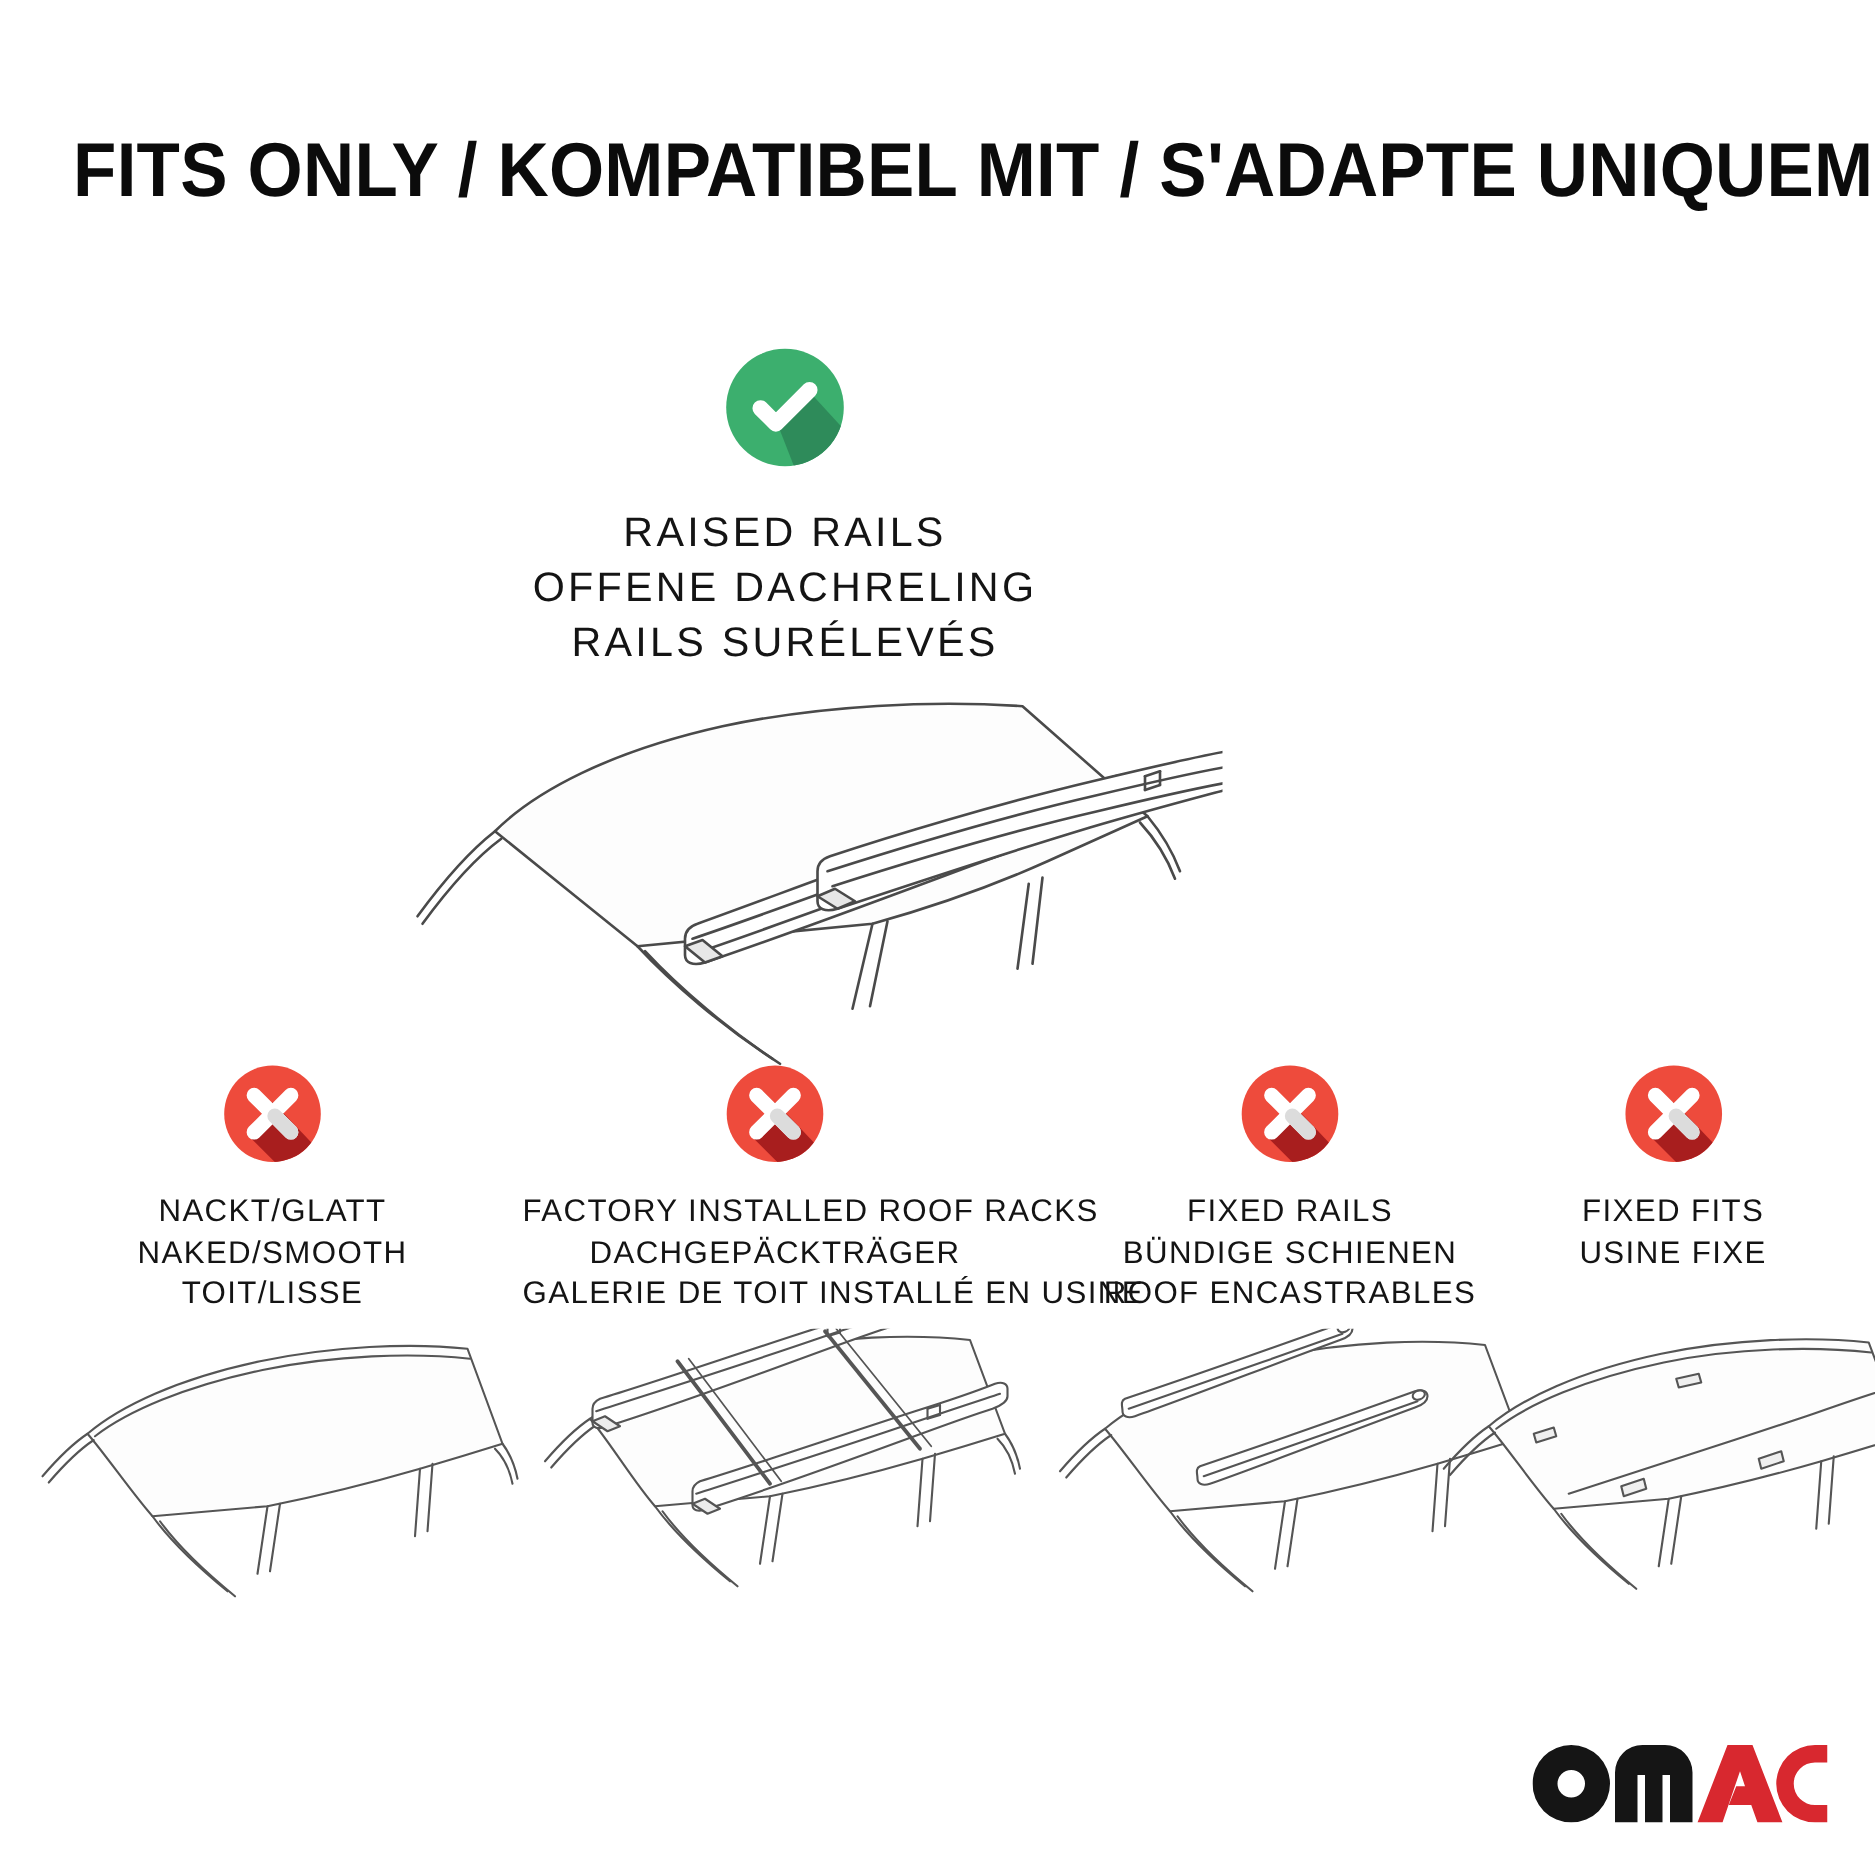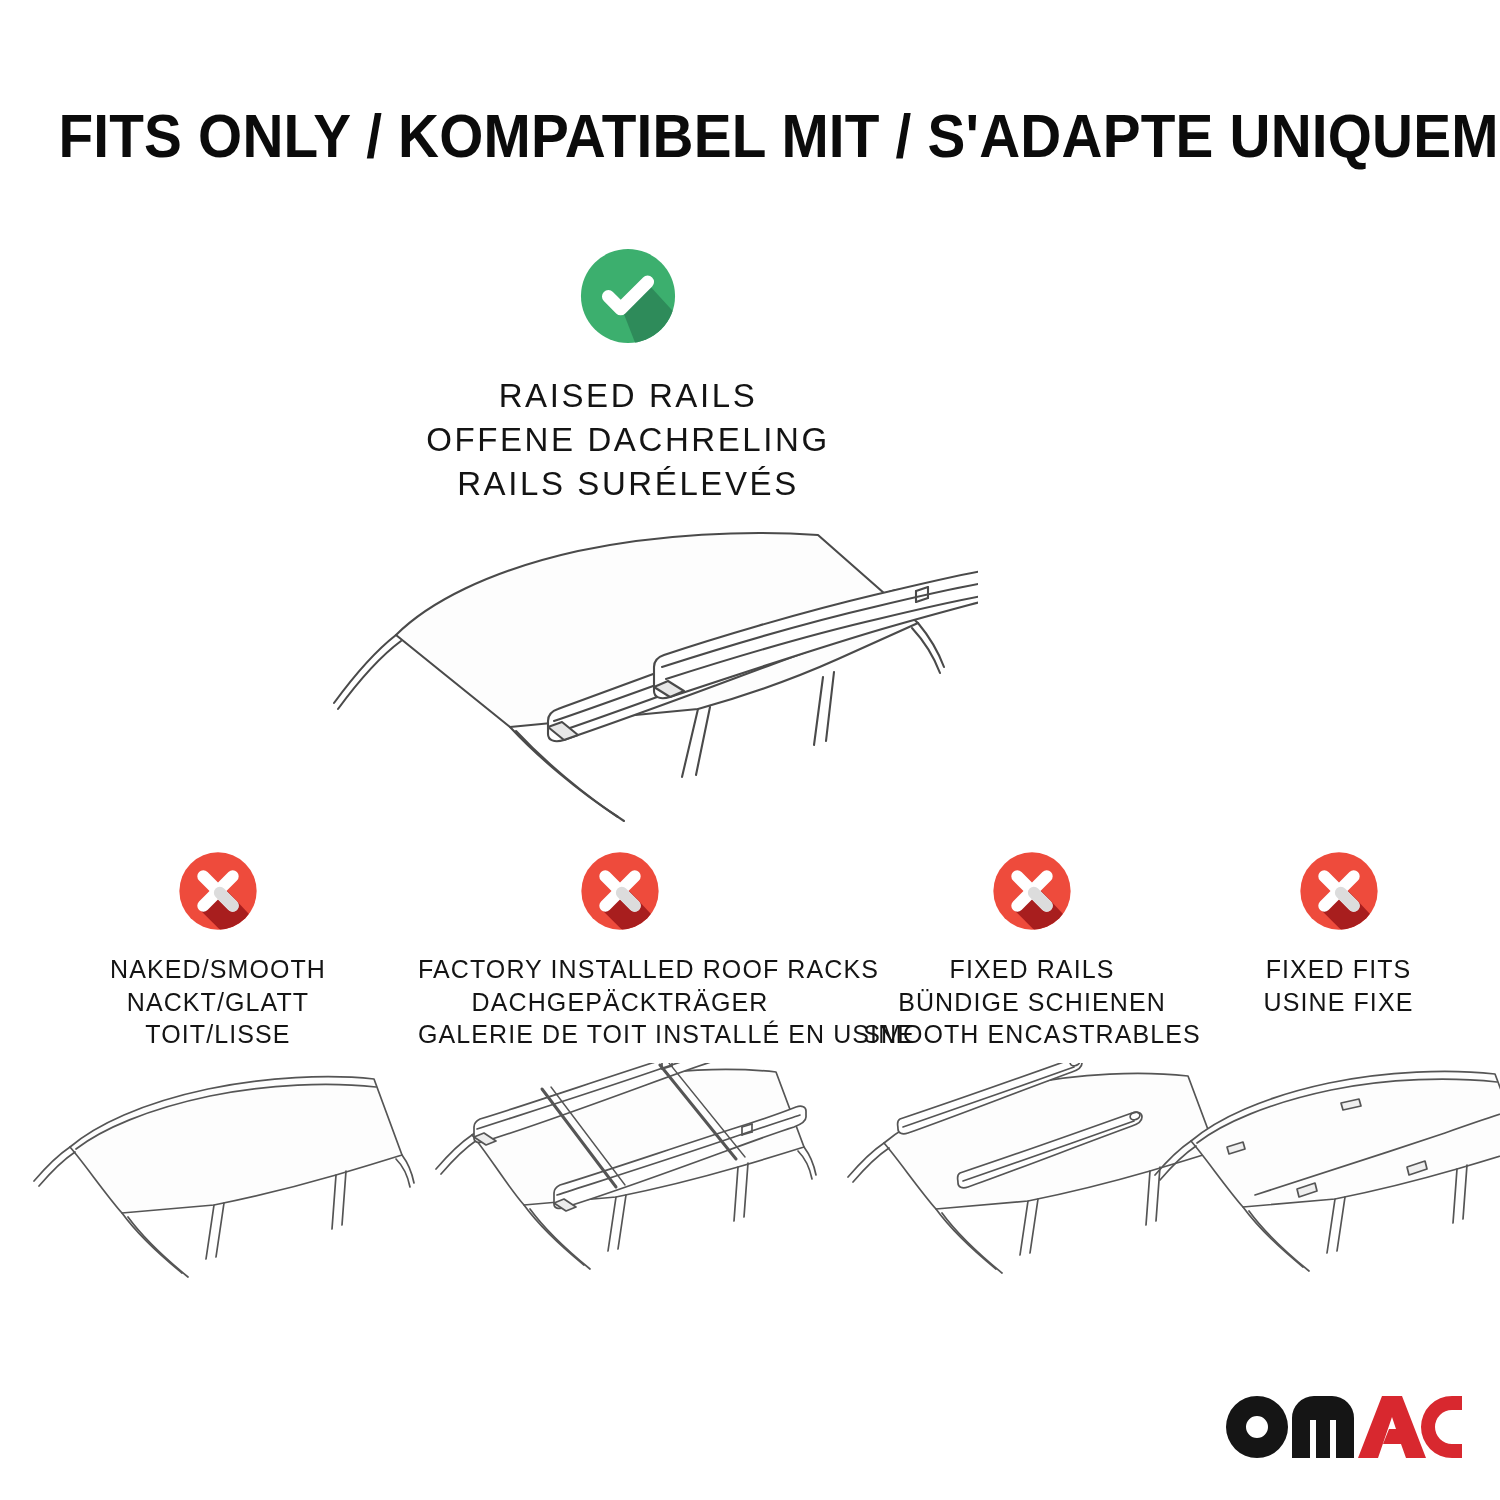--- a/index.html
+++ b/index.html
@@ -33,21 +33,21 @@
     letter-spacing: 0.2px;
     color: #0b0b0b;
     transform: scaleX(0.93);
     transform-origin: center center;
     white-space: nowrap;
   }
 
   
   .hero {
     position: absolute;
-    top: 240px;
+    top: 270px;
     left: 0;
     width: 1256px;
     text-align: center;
   }
   .badge {
     width: 112px;
     height: 112px;
     margin: 0 auto;
     position: relative;
   }
@@ -230,22 +230,22 @@
           <path d="M50 40 L62 52 L96 88 L96 96 L56 96 L30 70 Z" fill="#A81E1E"></path>
         </g>
         <g stroke-linecap="round">
           <line x1="34" y1="34" x2="66" y2="66" stroke="#ffffff" stroke-width="13"></line>
           <line x1="66" y1="34" x2="34" y2="66" stroke="#ffffff" stroke-width="13"></line>
           <line x1="52" y1="52" x2="66" y2="66" stroke="#dcdcdc" stroke-width="13"></line>
         </g>
       </svg>
     </div>
     <div class="cell-caption">
+      <div>NACKT/GLATT</div>
       <div>NAKED/SMOOTH</div>
-      <div>NACKT/GLATT</div>
       <div>TOIT/LISSE</div>
     </div>
     <div class="cell-art">
       <svg viewBox="0 0 400 230" aria-hidden="true">
         <g fill="none" stroke="#555555" stroke-width="1.7" stroke-linejoin="round" stroke-linecap="round">
           <path d="M52 84 C78 62 124 40 190 26 C248 14 310 11 356 16 L384 92
                    C384 92 352 102 318 112 C280 123 236 134 196 142 L104 150
                    C88 132 66 100 52 84 Z" fill="#fdfdfd"></path>
           <path d="M52 84 C40 92 28 104 16 118"></path>
           <path d="M57 89 C45 97 33 109 21 123"></path>
@@ -352,21 +352,21 @@
         <g stroke-linecap="round">
           <line x1="34" y1="34" x2="66" y2="66" stroke="#ffffff" stroke-width="13"></line>
           <line x1="66" y1="34" x2="34" y2="66" stroke="#ffffff" stroke-width="13"></line>
           <line x1="52" y1="52" x2="66" y2="66" stroke="#dcdcdc" stroke-width="13"></line>
         </g>
       </svg>
     </div>
     <div class="cell-caption">
       <div>FIXED RAILS</div>
       <div>BÜNDIGE SCHIENEN</div>
-      <div>SMOOTH ENCASTRABLES</div>
+      <div>ROOF ENCASTRABLES</div>
     </div>
     <div class="cell-art">
       <svg viewBox="0 0 400 230" aria-hidden="true">
         <g fill="none" stroke="#555555" stroke-width="1.7" stroke-linejoin="round" stroke-linecap="round">
           <path d="M52 80 C78 58 124 36 190 22 C248 10 310 8 356 13 L384 88
                    C384 88 352 98 318 108 C280 119 236 130 196 138 L104 146
                    C88 128 66 96 52 80 Z" fill="#fdfdfd"></path>
           <path d="M52 80 C40 88 28 100 16 114"></path>
           <path d="M57 85 C45 93 33 105 21 119"></path>
           <path d="M104 146 C120 168 142 188 164 206"></path>

